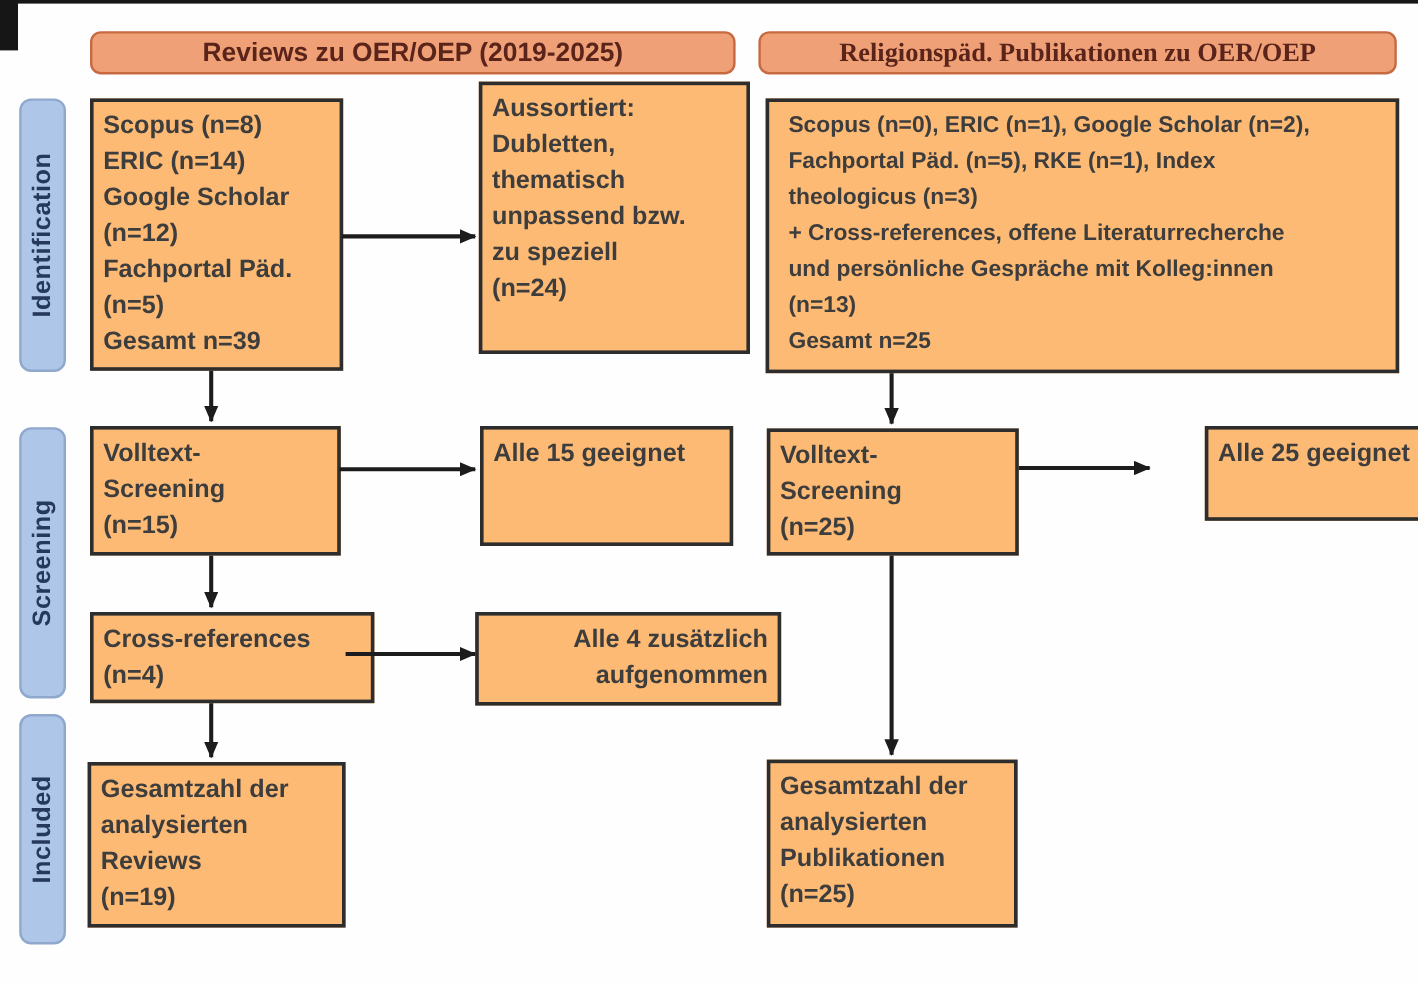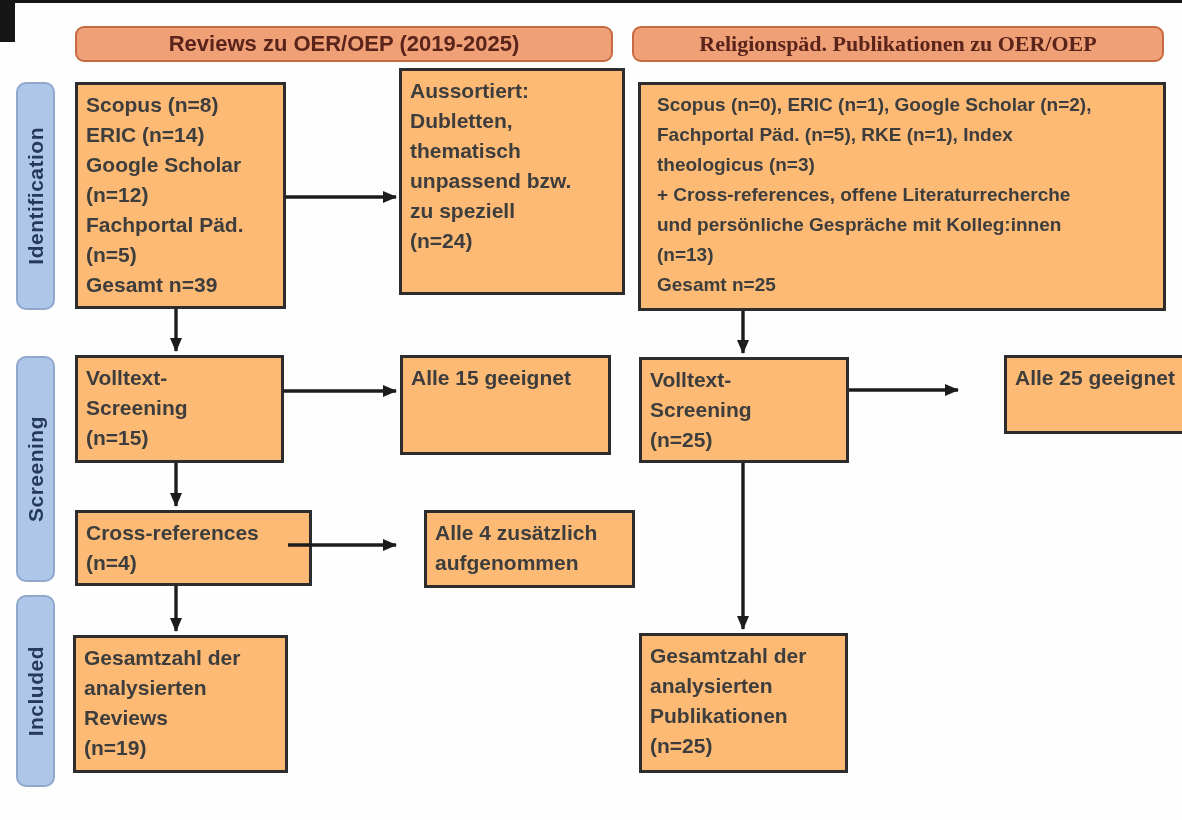--- a/index.html
+++ b/index.html
@@ -34,21 +34,21 @@
     position:absolute;box-sizing:border-box;background:#fdba74;
     border:3px solid var(--box-border);color:var(--box-text);
     font-weight:700;font-size:21px;line-height:30px;
     padding:5px 8px;white-space:pre-line;overflow:hidden;
   }
   .box-a{left:75px; top:82px; width:211px;height:227px;}
   .box-b{left:399px;top:68px; width:226px;height:227px;}
   .box-c{left:75px; top:355px;width:209px;height:108px;}
   .box-d{left:400px;top:355px;width:211px;height:100px;}
   .box-e{left:75px; top:510px;width:237px;height:76px;}
-  .box-f{left:424px;top:510px;width:211px;height:78px;}
+  .box-f{left:396px;top:510px;width:255px;height:78px;text-align:right;}
   .box-g{left:73px; top:635px;width:215px;height:138px;}
   .box-h{left:638px;top:82px; width:528px;height:229px;font-size:19px;padding-left:16px;}
   .box-i{left:639px;top:357px;width:210px;height:106px;}
   .box-j{left:962px;top:355px;width:202px;height:79px;margin-left:42px;}
   .box-k{left:639px;top:633px;width:209px;height:140px;}
 
   .arrows{position:absolute;left:0;top:0;width:1182px;height:820px;pointer-events:none;}
   .arrows line{stroke:var(--arrow);stroke-width:3.4px;}
   .arrows marker path{fill:var(--arrow);}
 </style>

